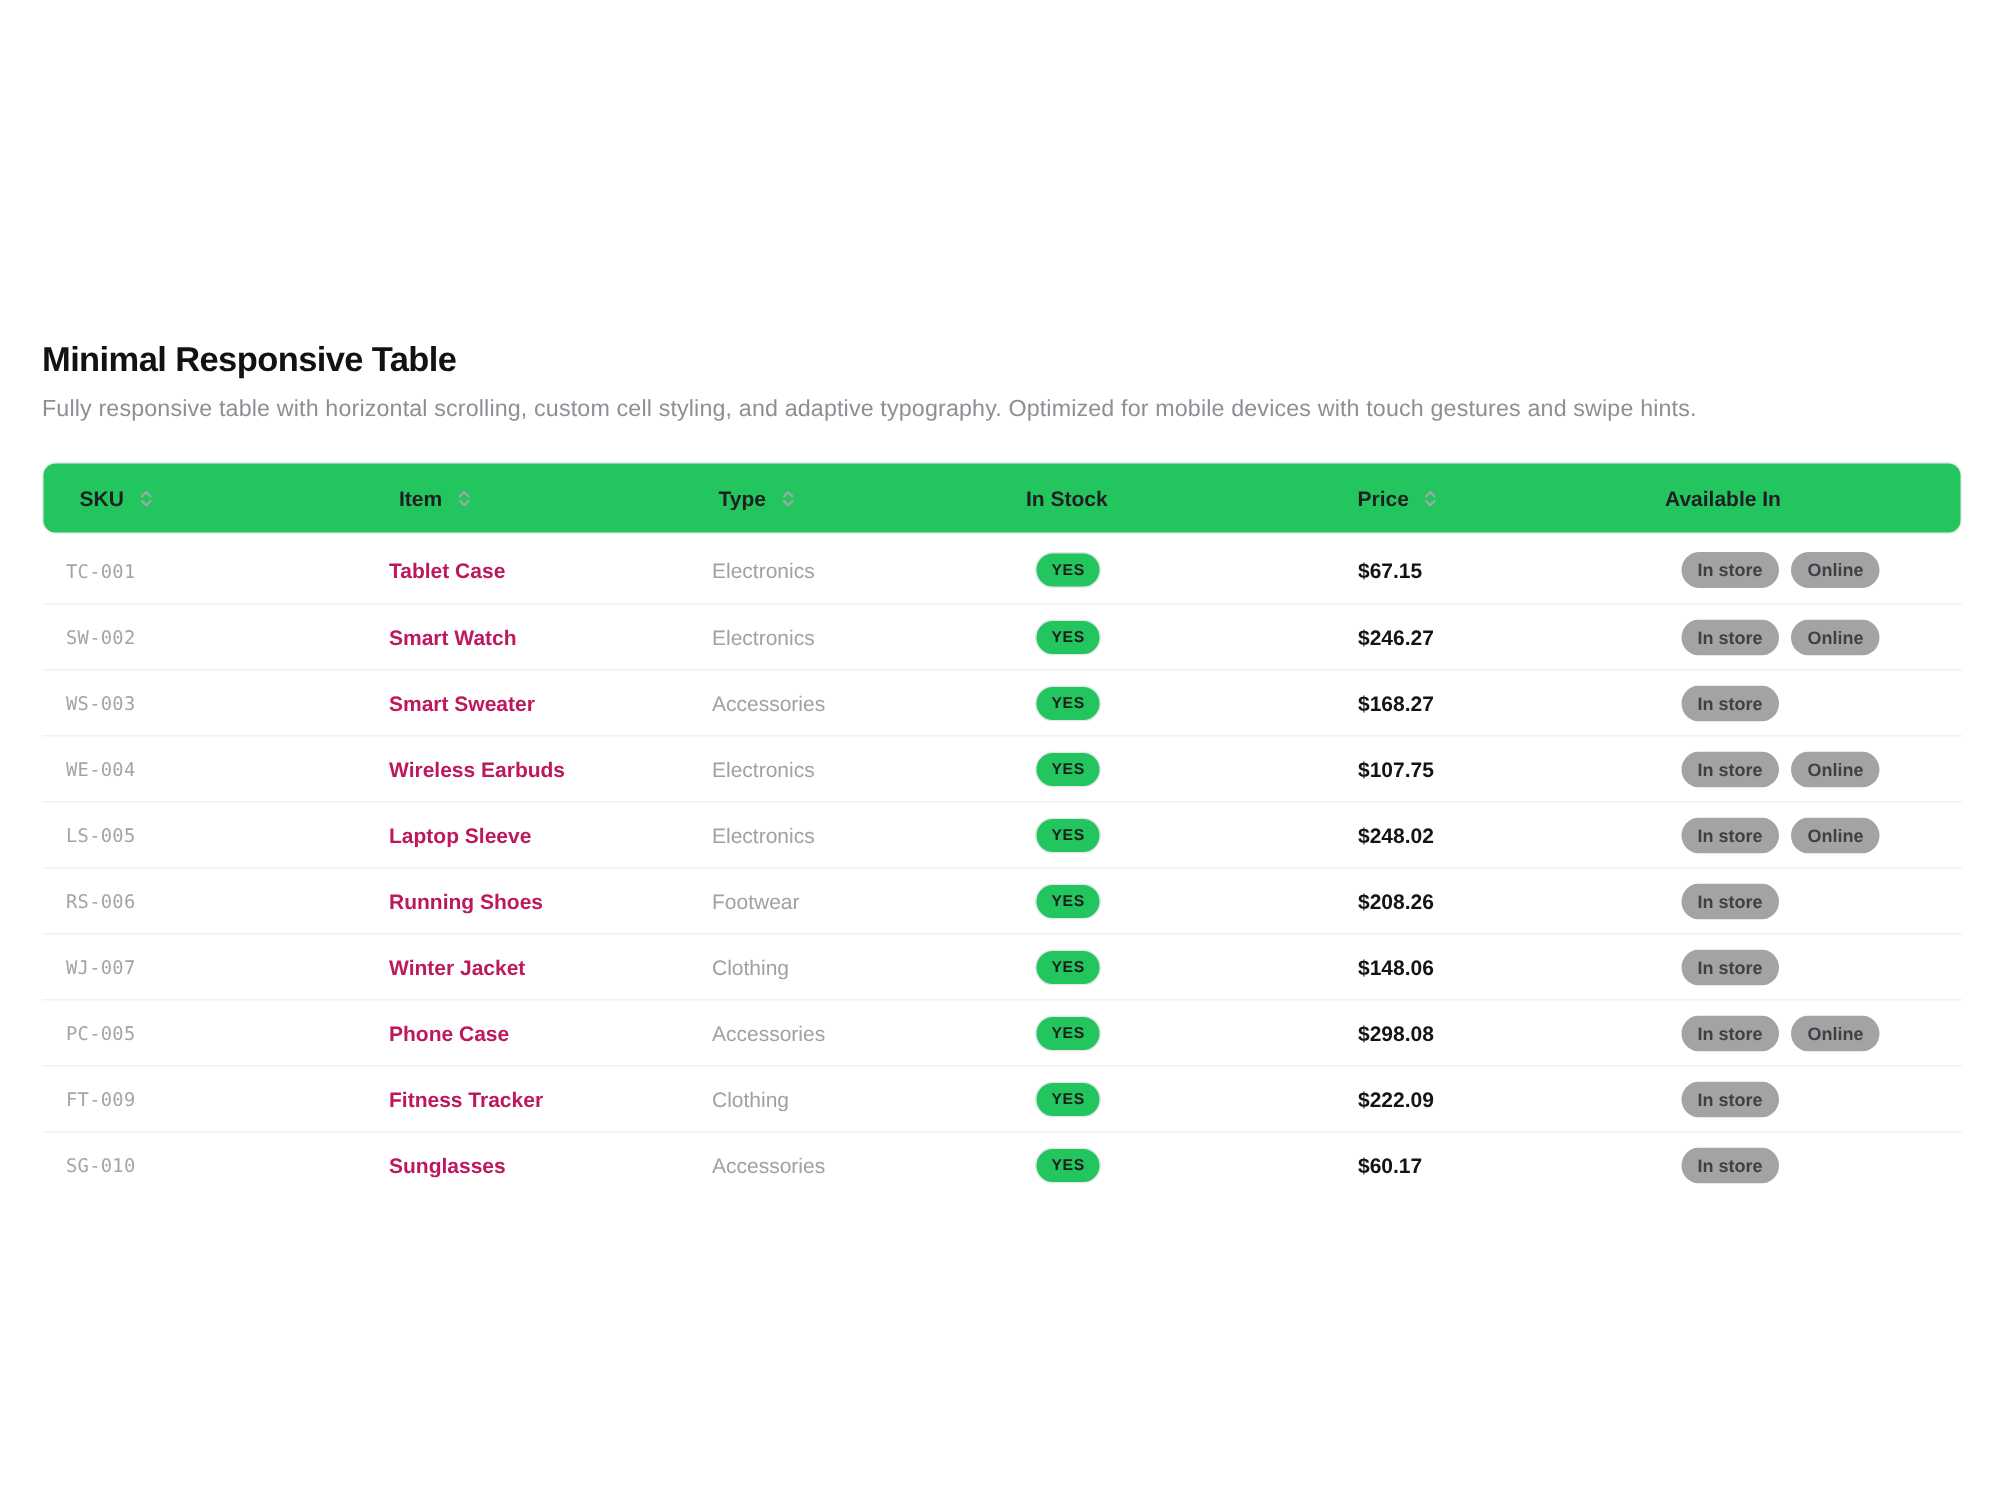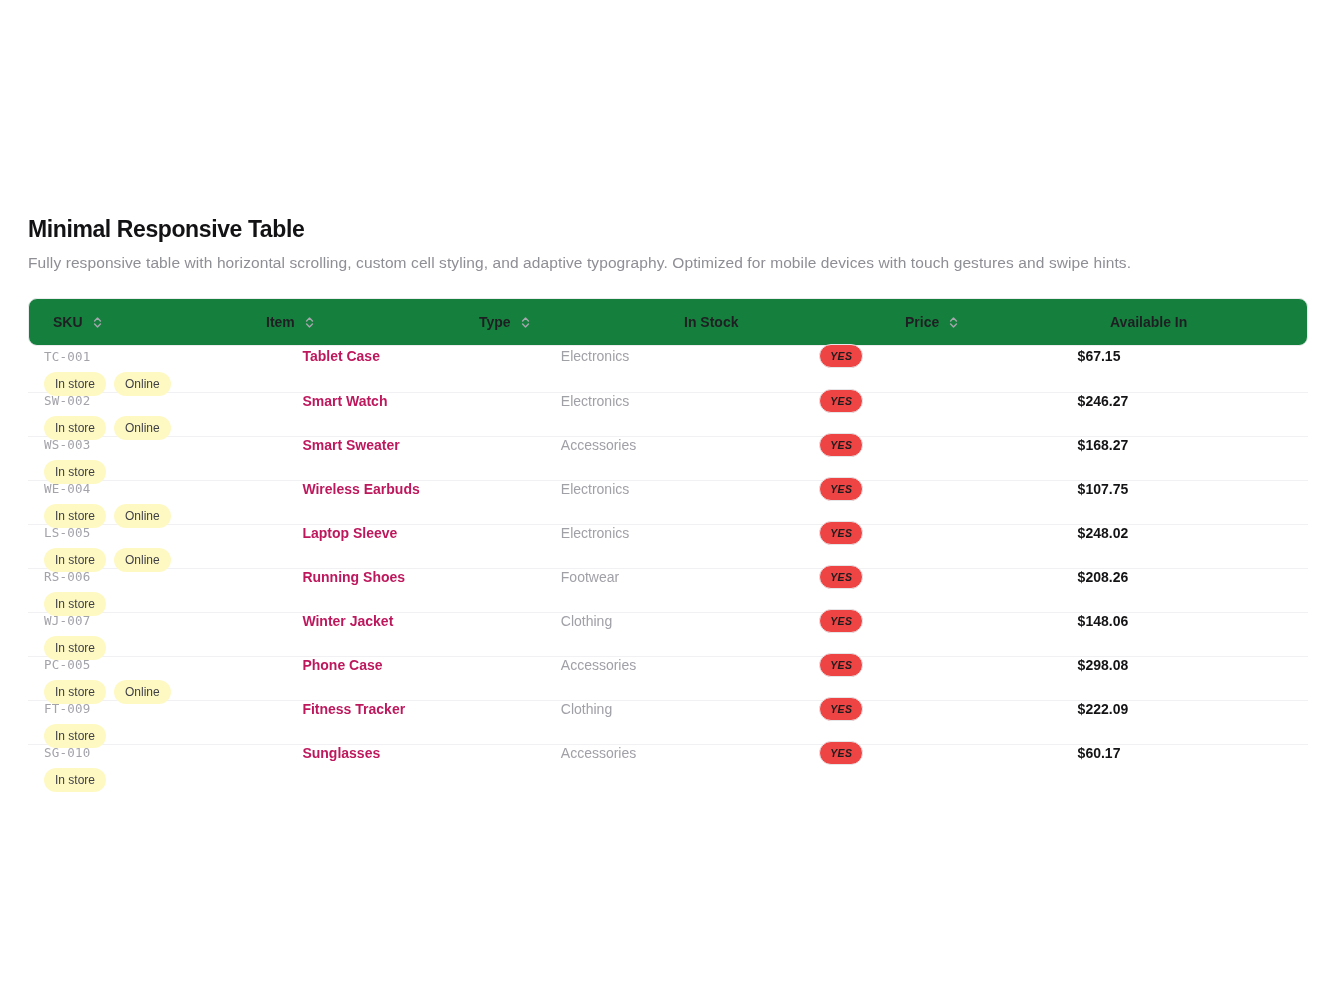--- a/index.html
+++ b/index.html
@@ -7,20 +7,21 @@
   body {
     width: 1336px;
     min-height: 1002px;
     font-family: "Liberation Sans", sans-serif;
     color: #18181b;
     position: relative;
   }
   .content {
     padding: 216px 28px 0 28px;
     width: 1296px;
+    margin-top: 10px;
   }
   .page-title {
     font-size: 23px;
     font-weight: 700;
     letter-spacing: -0.4px;
     color: #121214;
   }
   .page-subtitle {
     margin-top: 11px;
     font-size: 15.5px;
@@ -28,21 +29,21 @@
     letter-spacing: 0.1px;
   }
   .table-wrap {
     margin-top: 26px;
     width: 1280px;
   }
   .thead {
     display: grid;
     grid-template-columns: repeat(6, 1fr);
     height: 48px;
-    background: #15803d;
+    background: #22c55e;
     border: 1px solid #ececee;
     border-radius: 9px;
     align-items: center;
   }
   .th {
     display: flex;
     align-items: center;
     padding: 0 16px;
     font-size: 14px;
     font-weight: 600;
@@ -58,21 +59,21 @@
     border: none;
     padding: 0 8px;
     font: inherit;
     color: inherit;
     cursor: pointer;
   }
   .sort-icon { display: inline-flex; flex: none; margin-top: 1px; }
   .tbody { margin-top: 2px; }
   .tr {
     display: grid;
-    grid-template-columns: repeat(5, 1fr);
+    grid-template-columns: repeat(6, 1fr);
     height: 44px;
     align-items: center;
     background: #ffffff;
     gap: 12px;
   }
   .tr + .tr { border-top: 1px solid #f1f1f3; }
   .td {
     padding: 0 16px;
     font-size: 14px;
     white-space: nowrap;
@@ -88,37 +89,36 @@
   }
   .td.item { font-weight: 600; color: #be185d; }
   .td.type { color: #a0a0a7; }
   .badge-yes {
     display: inline-flex;
     align-items: center;
     justify-content: center;
     padding: 5px 10px;
     border: 1px solid #e6e6e9;
     border-radius: 999px;
-    background: #ef4444;
+    background: #22c55e;
     font-size: 10.5px;
     font-weight: 700;
     letter-spacing: 0.4px;
     color: #1c1c1f;
-    font-style: italic;
   }
   .td.price { font-weight: 700; color: #141416; }
   .avail-group { display: inline-flex; gap: 8px; }
   .badge-avail {
     display: inline-flex;
     align-items: center;
     padding: 5px 11px;
     border-radius: 999px;
-    background: #fef9c3;
+    background: #a3a3a3;
     font-size: 12px;
-    font-weight: 400;
+    font-weight: 700;
     color: #3f3f46;
   }
 </style>
 </head>
 <body>
 
 <div class="content">
   <h1 class="page-title">Minimal Responsive Table</h1>
   <p class="page-subtitle">Fully responsive table with horizontal scrolling, custom cell styling, and adaptive typography. Optimized for mobile devices with touch gestures and swipe hints.</p>
 

